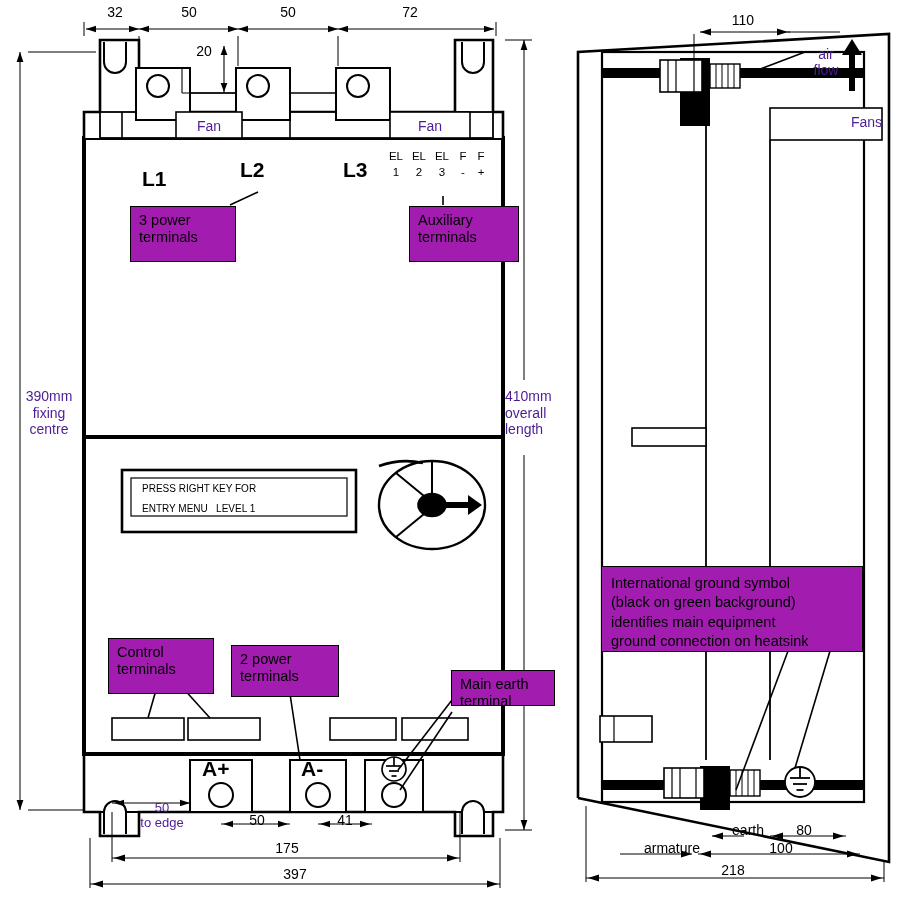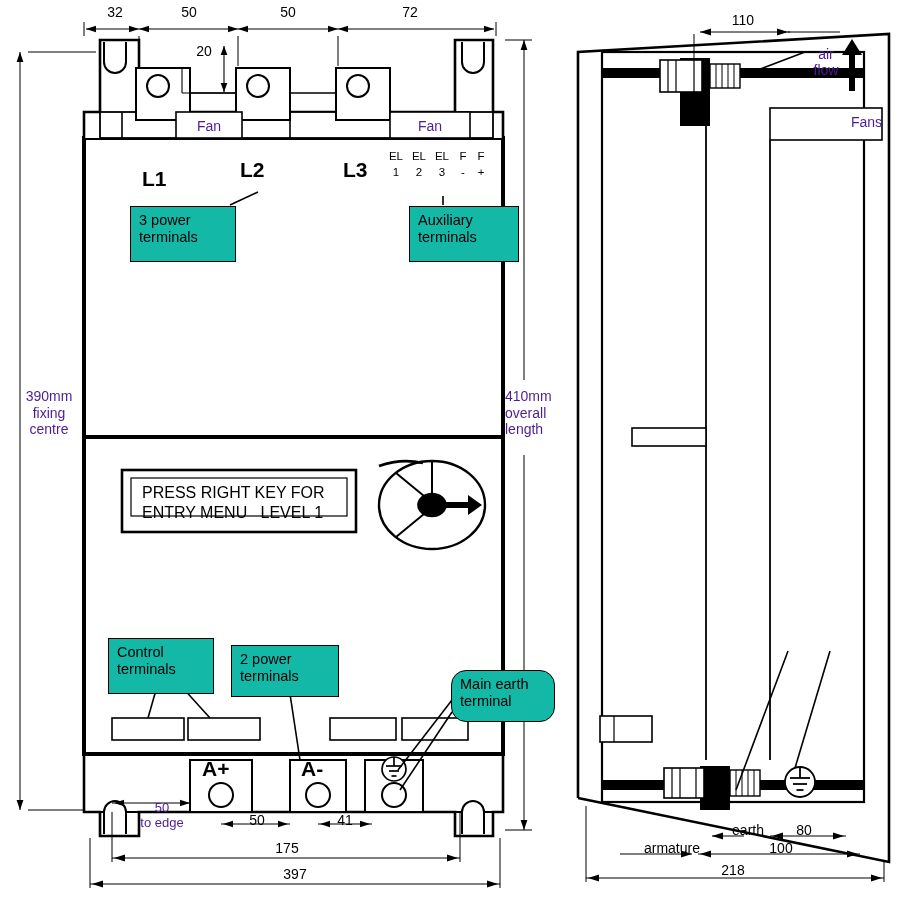--- a/index.html
+++ b/index.html
@@ -27,21 +27,21 @@
   .lbl {
     position: absolute;
     font-size: 14px;
     line-height: 1.18;
     color: #4c1d95;
     white-space: pre;
   }
   .boxlbl {
     position: absolute;
     border: 1.6px solid #000;
-    background: #14b8a6;
+    background: #a21caf;
     font-size: 14.5px;
     line-height: 1.2;
     padding: 5px 8px;
     box-sizing: border-box;
     white-space: pre;
   }
   .dimtxt {
     position: absolute;
     font-size: 14px;
     white-space: pre;
@@ -55,21 +55,21 @@
   }
   .small {
     position: absolute;
     font-size: 11.5px;
     line-height: 1.05;
     text-align: center;
     white-space: pre;
   }
   .lcdtxt {
     position: absolute;
-    font-size: 16px;
+    font-size: 10px;
     line-height: 1.35;
     white-space: pre;
   }
 </style>
 </head>
 <body>
 
 <div id="stage">
 
   <svg id="vector" viewBox="0 0 907 899">
@@ -370,41 +370,45 @@
   <div class="small" style="left:472px; top:166px; width:18px;">+</div>
 
   <div class="boxlbl" style="left:130px; top:206px; width:106px; height:56px;">3 power
 terminals</div>
   <div class="boxlbl" style="left:409px; top:206px; width:110px; height:56px;">Auxiliary
 terminals</div>
   <div class="boxlbl" style="left:108px; top:638px; width:106px; height:56px;">Control
 terminals</div>
   <div class="boxlbl" style="left:231px; top:645px; width:108px; height:52px;">2 power
 terminals</div>
-  <div class="boxlbl" style="left:451px; top:670px; width:104px; height:52px;border-radius:15px;">Main earth
+  <div class="boxlbl" style="left:451px; top:670px; width:104px; height:36px;">Main earth
 terminal</div>
 
   <div class="lcdtxt" style="left:142px; top:482px;">PRESS RIGHT KEY FOR</div>
   <div class="lcdtxt" style="left:142px; top:502px;">ENTRY MENU   LEVEL 1</div>
 
   <div class="big" style="left:202px; top:757px;">A+</div>
   <div class="big" style="left:301px; top:757px;">A-</div>
 
   <div class="lbl" style="left:126px; top:800px; width:72px; text-align:center; font-size:13px; line-height:1.18;">50
 to edge</div>
   <div class="dimtxt" style="left:240px; top:812px; width:34px;">50</div>
   <div class="dimtxt" style="left:328px; top:812px; width:34px;">41</div>
   <div class="dimtxt" style="left:266px; top:840px; width:42px;">175</div>
   <div class="dimtxt" style="left:274px; top:866px; width:42px;">397</div>
 
   <div class="dimtxt" style="left:722px; top:12px; width:42px;">110</div>
   <div class="lbl" style="left:806px; top:46px; width:40px; text-align:center; line-height:1.15;">air
 flow</div>
   <div class="lbl" style="left:770px; top:114px; width:112px; text-align:right;">Fans</div>
 
+  <div class="boxlbl" style="left:601px; top:566px; width:262px; height:86px; font-size:14.5px; line-height:1.33; padding:7px 9px;">International ground symbol
+(black on green background)
+identifies main equipment
+ground connection on heatsink</div>
 
   <div class="dimtxt" style="left:716px; top:822px; width:48px; text-align:right;">earth</div>
   <div class="dimtxt" style="left:638px; top:840px; width:62px; text-align:right;">armature</div>
   <div class="dimtxt" style="left:786px; top:822px; width:36px;">80</div>
   <div class="dimtxt" style="left:760px; top:840px; width:42px;">100</div>
   <div class="dimtxt" style="left:712px; top:862px; width:42px;">218</div>
 
 </div>
 
 </body></html>

